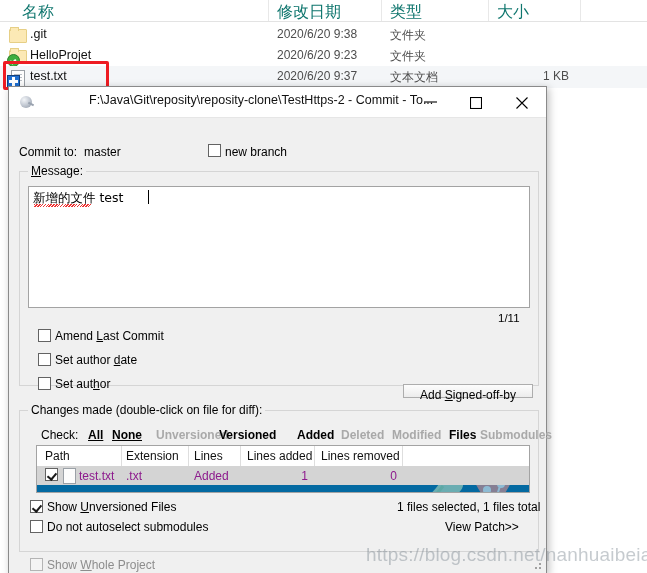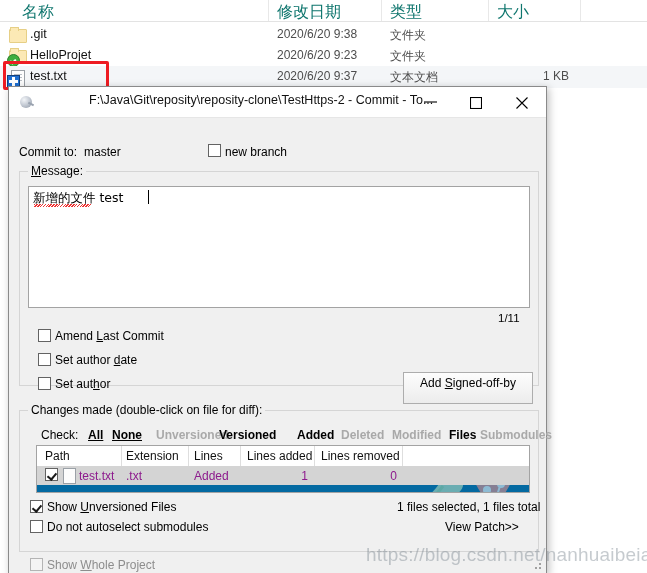--- a/index.html
+++ b/index.html
@@ -208,21 +208,21 @@
 
     <span class="cb" style="left:29px;top:211px"></span>
     <span class="lbl" style="left:46px;top:211px">Amend <span class="u">L</span>ast Commit</span>
 
     <span class="cb" style="left:29px;top:235px"></span>
     <span class="lbl" style="left:46px;top:235px">Set author <span class="u">d</span>ate</span>
 
     <span class="cb" style="left:29px;top:259px"></span>
     <span class="lbl" style="left:46px;top:259px">Set aut<span class="u">h</span>or</span>
 
-    <div class="btn" style="left:394px;top:254px;width:130px;height:32px;line-height:21px;">Add <span class="u">S</span>igned-off-by</div>
+    <div class="btn" style="left:394px;top:266px;width:130px;height:14px;line-height:21px;">Add <span class="u">S</span>igned-off-by</div>
 
     <div class="gb" style="left:10px;top:292px;width:518px;height:140px;">
       <span class="cap">Changes made (double-click on file for diff):</span>
     </div>
 
     <span class="lbl" style="left:32px;top:310px">Check:</span>
     <span class="chk-link ul" style="left:79px;top:310px">All</span>
     <span class="chk-link ul" style="left:103px;top:310px">None</span>
     <span class="chk-link off" style="left:147px;top:310px">Unversioned</span>
     <span class="chk-link" style="left:210px;top:310px">Versioned</span>

